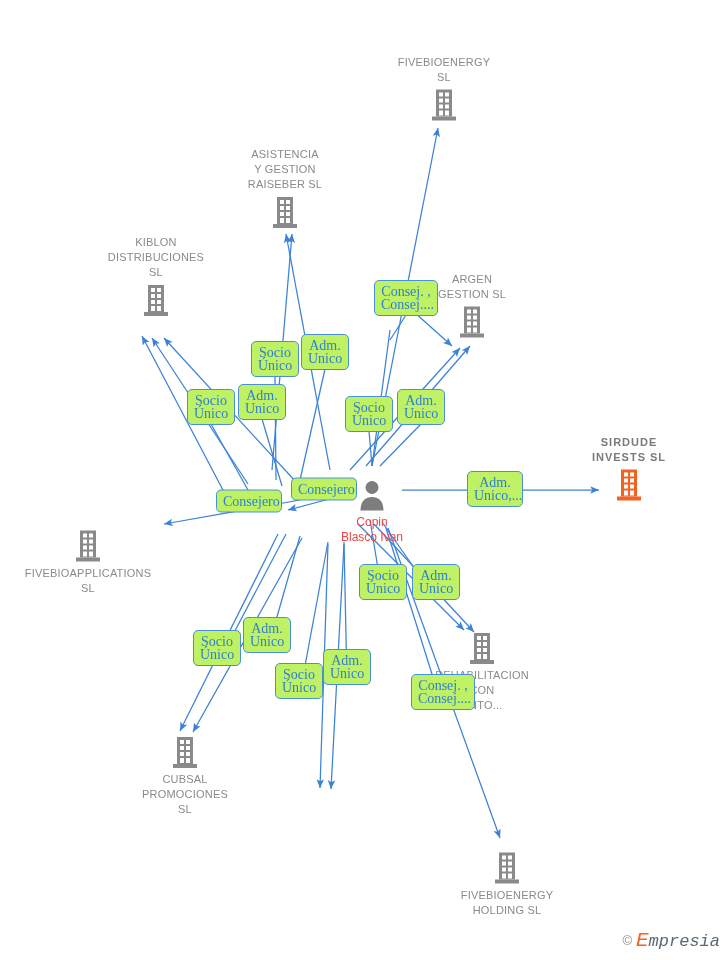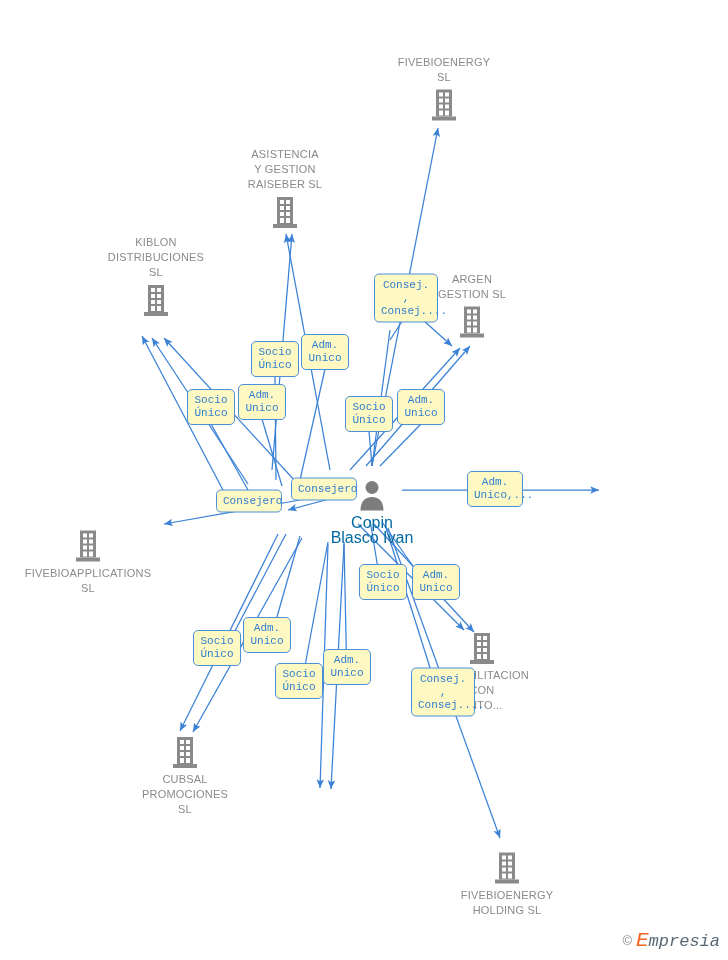--- a/index.html
+++ b/index.html
@@ -46,36 +46,36 @@
   }
   .node-icon {
     display: block;
     margin: 0 auto;
     line-height: 0;
   }
   .node.label-below .node-icon { margin-bottom: 3px; }
   .node.label-above .node-icon { margin-top: 3px; }
 
   .person-name {
-    font-size: 16px;
+    font-size: 12px;
     line-height: 15px;
-    color: #0369a1;
+    color: #ef4444;
     white-space: pre-line;
   }
 
   .edge-label {
     position: absolute;
     transform: translate(-50%, -50%);
-    background: #fef9c3;
+    background: #bef264;
     border: 1px solid #4a90d9;
     border-radius: 5px;
     color: #2f7fd0;
-    font-size: 11px;
+    font-size: 14px;
     line-height: 13px;
-    font-family: Liberation Mono, monospace;
+    font-family: Liberation Serif, serif;
     padding: 4px 6px;
     text-align: center;
     white-space: pre-line;
     box-sizing: border-box;
   }
 
   #watermark {
     position: absolute;
     right: 8px;
     bottom: 8px;
@@ -236,20 +236,38 @@
         <rect x="10" y="11" width="4" height="4" fill="#fff"></rect>
         <rect x="16" y="11" width="4" height="4" fill="#fff"></rect>
         <rect x="10" y="17" width="4" height="4" fill="#fff"></rect>
         <rect x="16" y="17" width="4" height="4" fill="#fff"></rect>
         <rect x="10" y="23" width="4" height="5" fill="#fff"></rect>
         <rect x="16" y="23" width="4" height="5" fill="#fff"></rect>
       </svg>
     </span>
   </div>
 
+  <div class="node label-above" style="left:629px; top:468px;">
+    <div class="node-label highlight">SIRDUDE
+INVESTS  SL</div>
+    <span class="node-icon">
+      <svg width="30" height="34" viewBox="0 0 30 34">
+        <rect x="7" y="2" width="16" height="27" fill="#f26322"></rect>
+        <rect x="3" y="29" width="24" height="4" fill="#f26322"></rect>
+        <rect x="10" y="5" width="4" height="4" fill="#fff"></rect>
+        <rect x="16" y="5" width="4" height="4" fill="#fff"></rect>
+        <rect x="10" y="11" width="4" height="4" fill="#fff"></rect>
+        <rect x="16" y="11" width="4" height="4" fill="#fff"></rect>
+        <rect x="10" y="17" width="4" height="4" fill="#fff"></rect>
+        <rect x="16" y="17" width="4" height="4" fill="#fff"></rect>
+        <rect x="10" y="23" width="4" height="5" fill="#fff"></rect>
+        <rect x="16" y="23" width="4" height="5" fill="#fff"></rect>
+      </svg>
+    </span>
+  </div>
 
 
   <div class="node label-below" style="left:88px; top:562px;">
     <span class="node-icon">
       <svg width="30" height="34" viewBox="0 0 30 34">
         <rect x="7" y="2" width="16" height="27" fill="#8a8a8a"></rect>
         <rect x="3" y="29" width="24" height="4" fill="#8a8a8a"></rect>
         <rect x="10" y="5" width="4" height="4" fill="#fff"></rect>
         <rect x="16" y="5" width="4" height="4" fill="#fff"></rect>
         <rect x="10" y="11" width="4" height="4" fill="#fff"></rect>

